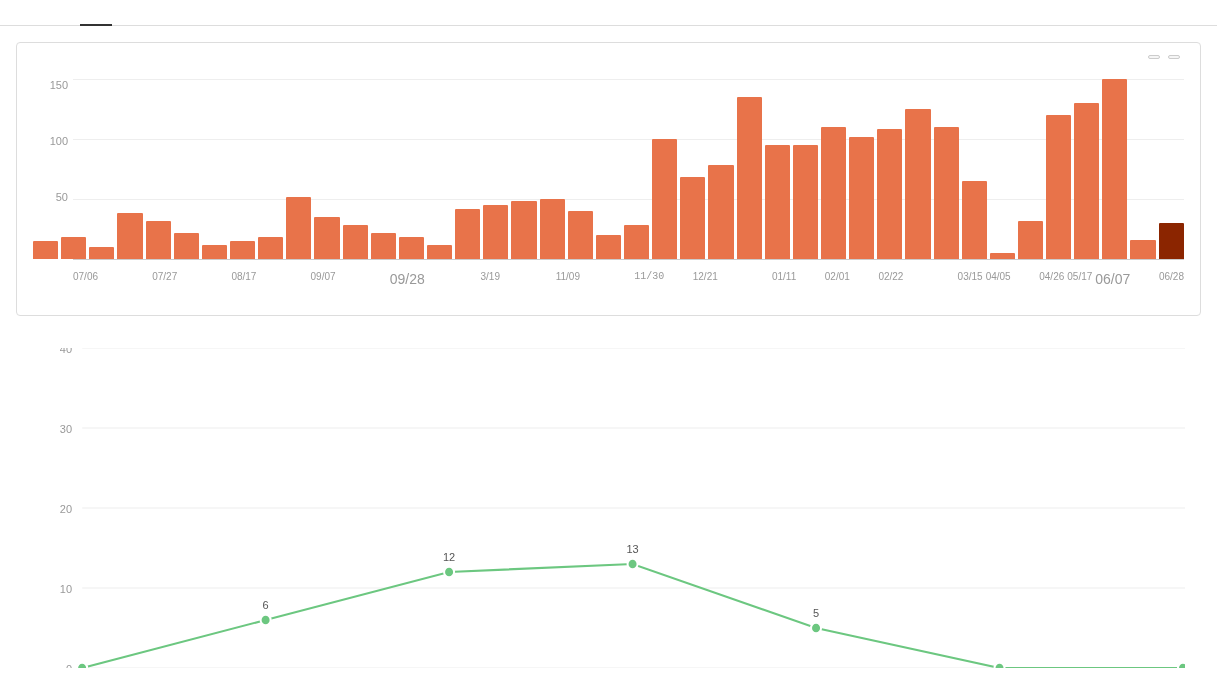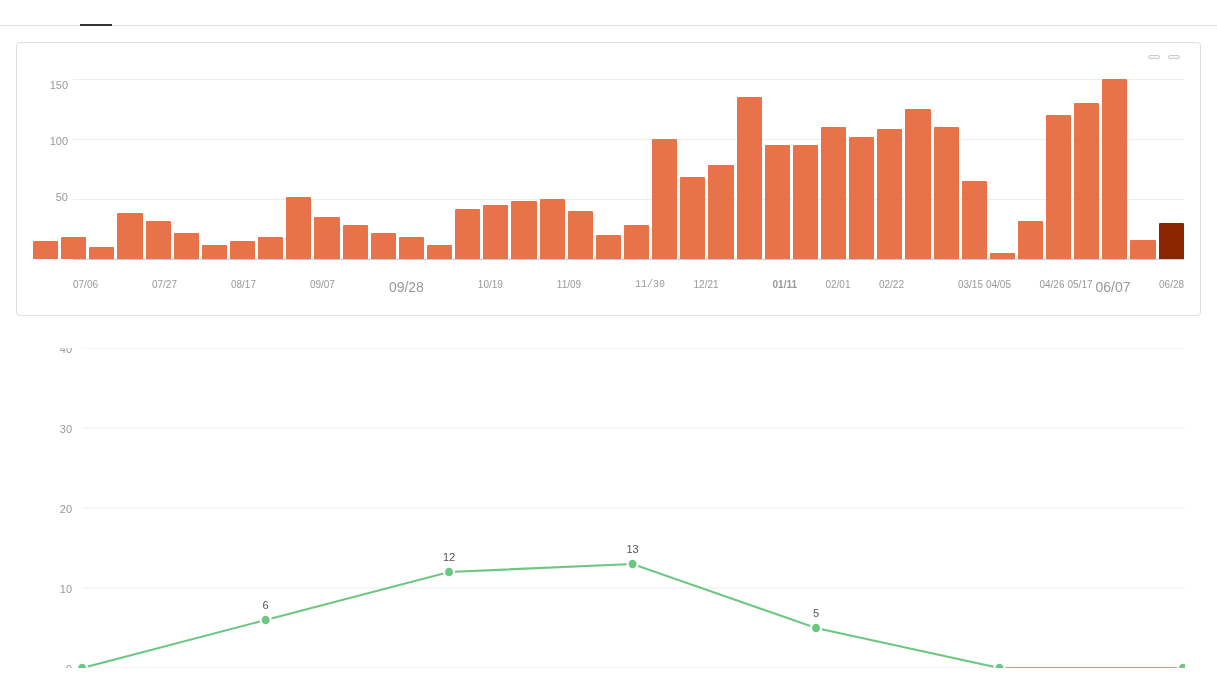--- a/index.html
+++ b/index.html
@@ -220,48 +220,48 @@
             <div class="bar" style="height: 21.3333%;"></div>
             <div class="bar" style="height: 80%;"></div>
             <div class="bar" style="height: 86.6667%;"></div>
             <div class="bar" style="height: 100%;"></div>
             <div class="bar" style="height: 10.6667%;"></div>
             <div class="bar highlighted" style="height: 20%;"></div>
           </div>
       </div>
 
       <div class="x-axis-labels" id="x-axis-labels">
-      <div style="display: flex; gap: 3px; flex: 1 1 0%; margin-top: 8px;">
+      <div style="display: flex; gap: 3px; flex: 1 1 0%;">
             <span style="flex: 1 1 0%; font-size: 10px; color: rgb(153, 153, 153); text-align: center;">07/06</span>
             <span style="flex: 1 1 0%; font-size: 10px; color: rgb(153, 153, 153); text-align: center;"></span>
             <span style="flex: 1 1 0%; font-size: 10px; color: rgb(153, 153, 153); text-align: center;"></span>
             <span style="flex: 1 1 0%; font-size: 10px; color: rgb(153, 153, 153); text-align: center;">07/27</span>
             <span style="flex: 1 1 0%; font-size: 10px; color: rgb(153, 153, 153); text-align: center;"></span>
             <span style="flex: 1 1 0%; font-size: 10px; color: rgb(153, 153, 153); text-align: center;"></span>
             <span style="flex: 1 1 0%; font-size: 10px; color: rgb(153, 153, 153); text-align: center;">08/17</span>
             <span style="flex: 1 1 0%; font-size: 10px; color: rgb(153, 153, 153); text-align: center;"></span>
             <span style="flex: 1 1 0%; font-size: 10px; color: rgb(153, 153, 153); text-align: center;"></span>
             <span style="flex: 1 1 0%; font-size: 10px; color: rgb(153, 153, 153); text-align: center;">09/07</span>
             <span style="flex: 1 1 0%; font-size: 10px; color: rgb(153, 153, 153); text-align: center;"></span>
             <span style="flex: 1 1 0%; font-size: 10px; color: rgb(153, 153, 153); text-align: center;"></span>
             <span style="flex: 1 1 0%; font-size: 14px; color: rgb(153, 153, 153); text-align: center;">09/28</span>
             <span style="flex: 1 1 0%; font-size: 10px; color: rgb(153, 153, 153); text-align: center;"></span>
             <span style="flex: 1 1 0%; font-size: 10px; color: rgb(153, 153, 153); text-align: center;"></span>
-            <span style="flex: 1 1 0%; font-size: 10px; color: rgb(153, 153, 153); text-align: center;">10/19</span>
+            <span style="flex: 1 1 0%; font-size: 10px; color: rgb(153, 153, 153); text-align: center;">3/19</span>
             <span style="flex: 1 1 0%; font-size: 10px; color: rgb(153, 153, 153); text-align: center;"></span>
             <span style="flex: 1 1 0%; font-size: 10px; color: rgb(153, 153, 153); text-align: center;"></span>
             <span style="flex: 1 1 0%; font-size: 10px; color: rgb(153, 153, 153); text-align: center;">11/09</span>
             <span style="flex: 1 1 0%; font-size: 10px; color: rgb(153, 153, 153); text-align: center;"></span>
             <span style="flex: 1 1 0%; font-size: 10px; color: rgb(153, 153, 153); text-align: center;"></span>
             <span style="flex: 1 1 0%; font-size: 10px; color: rgb(153, 153, 153); text-align: center; font-family: Liberation Mono, monospace;">11/30</span>
             <span style="flex: 1 1 0%; font-size: 10px; color: rgb(153, 153, 153); text-align: center;"></span>
             <span style="flex: 1 1 0%; font-size: 10px; color: rgb(153, 153, 153); text-align: center;">12/21</span>
             <span style="flex: 1 1 0%; font-size: 10px; color: rgb(153, 153, 153); text-align: center;"></span>
             <span style="flex: 1 1 0%; font-size: 10px; color: rgb(153, 153, 153); text-align: center;"></span>
-            <span style="flex: 1 1 0%; font-size: 10px; color: rgb(153, 153, 153); text-align: center; font-weight: bold;">01/11</span>
+            <span style="flex: 1 1 0%; font-size: 10px; color: rgb(153, 153, 153); text-align: center;">01/11</span>
             <span style="flex: 1 1 0%; font-size: 10px; color: rgb(153, 153, 153); text-align: center;"></span>
             <span style="flex: 1 1 0%; font-size: 10px; color: rgb(153, 153, 153); text-align: center;">02/01</span>
             <span style="flex: 1 1 0%; font-size: 10px; color: rgb(153, 153, 153); text-align: center;"></span>
             <span style="flex: 1 1 0%; font-size: 10px; color: rgb(153, 153, 153); text-align: center;">02/22</span>
             <span style="flex: 1 1 0%; font-size: 10px; color: rgb(153, 153, 153); text-align: center;"></span>
             <span style="flex: 1 1 0%; font-size: 10px; color: rgb(153, 153, 153); text-align: center;"></span>
             <span style="flex: 1 1 0%; font-size: 10px; color: rgb(153, 153, 153); text-align: left;">03/15</span>
             <span style="flex: 1 1 0%; font-size: 10px; color: rgb(153, 153, 153); text-align: right;">04/05</span>
             <span style="flex: 1 1 0%; font-size: 10px; color: rgb(153, 153, 153); text-align: center;"></span>
             <span style="flex: 1 1 0%; font-size: 10px; color: rgb(153, 153, 153); text-align: center;">04/26</span>

